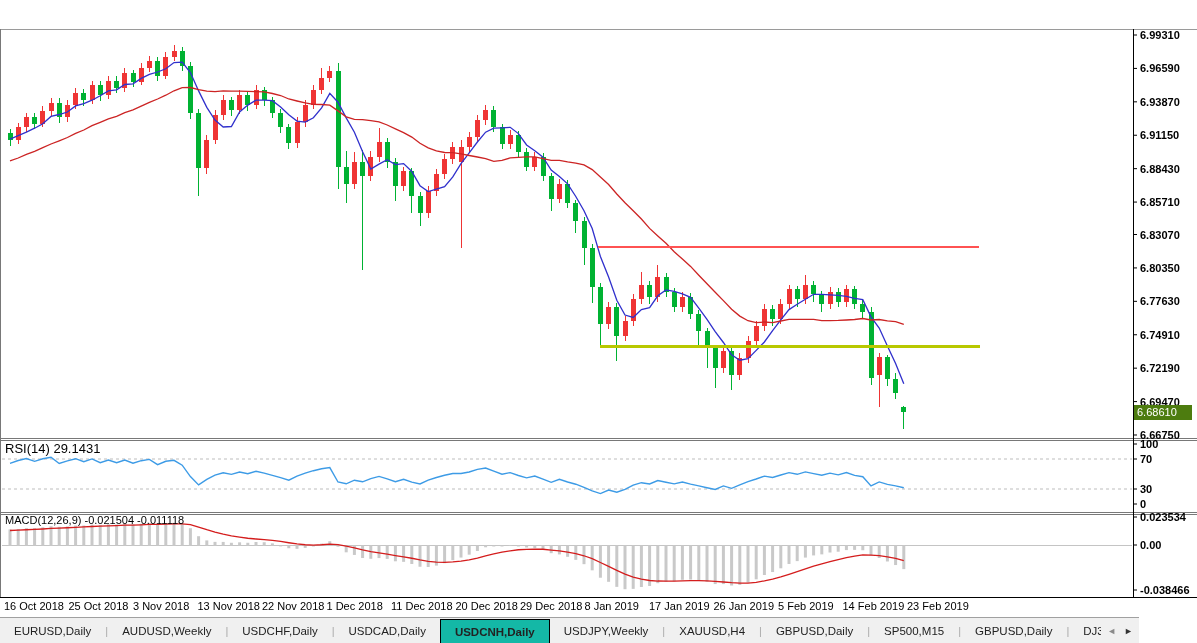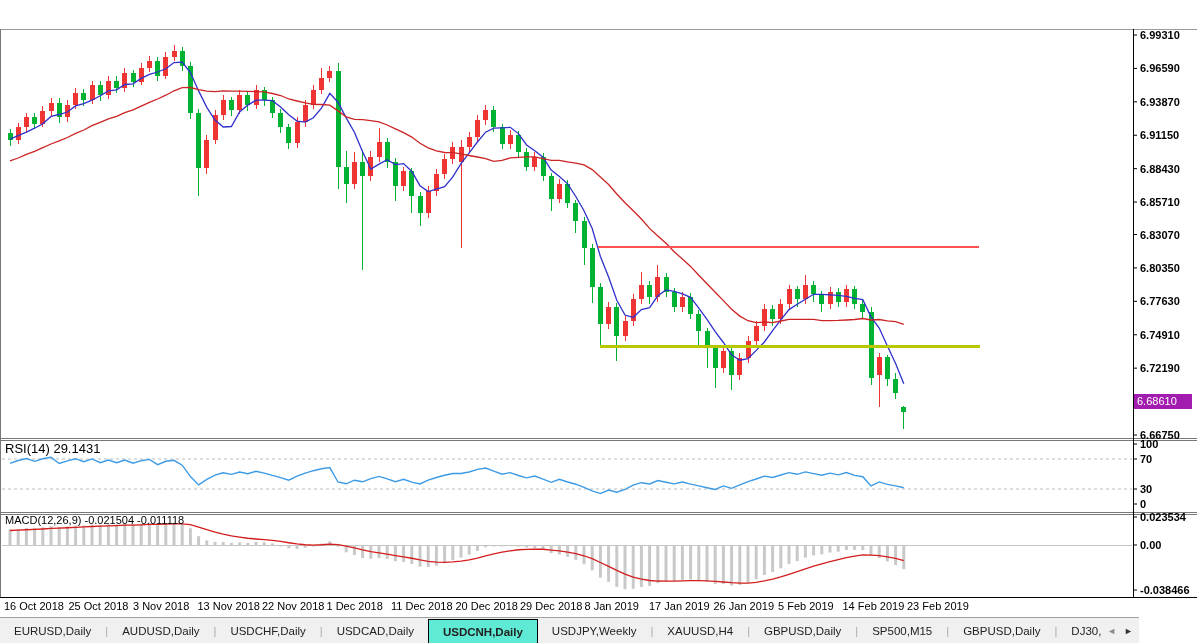--- a/index.html
+++ b/index.html
@@ -13,28 +13,28 @@
   .tfbtn.active{background:#fbfbfb;border:1px solid #9f9f9f;}
   .toolbar-sep{width:0;height:20px;border-left:1px solid #bdbdbd;border-right:1px solid #ffffff;margin:0 4px 0 6px;}
   
   #chart-svg{position:absolute;left:0;top:0;z-index:1;}
   
   .ovl{position:absolute;z-index:3;color:#000;white-space:nowrap;}
   .chart-title{left:6px;top:33px;font-size:11px;font-weight:700;}
   .chart-title .dd{font-size:8px;vertical-align:1px;margin-right:4px;}
   .rsi-title{left:5px;top:441px;font-size:13px;}
   .macd-title{left:5px;top:514px;font-size:11px;}
-  .price-box{left:1134px;top:394px;width:58px;height:15px;background:#a21caf;color:#fff;
+  .price-box{left:1134px;top:405px;width:58px;height:15px;background:#4d7c0f;color:#fff;
              font-size:11px;line-height:15px;padding-left:3px;box-sizing:border-box;}
   
   .tabbar{position:absolute;left:0;top:617px;width:1139px;height:26px;background:#f0f0f0;
           border-top:1px solid #a0a0a0;z-index:5;display:flex;align-items:stretch;
           overflow:hidden;box-sizing:border-box;}
   .tab{display:flex;align-items:center;padding:0 14px;font-size:11.5px;color:#222;cursor:default;}
-  .tab.active{background:#5eead4;border:1px solid #000;border-bottom:none;font-weight:700;margin-top:1px;}
+  .tab.active{background:#14b8a6;border:1px solid #000;border-bottom:none;font-weight:700;margin-top:1px;}
   .tab-sep{display:flex;align-items:center;color:#aaa;font-size:11px;}
   .tab-scroll{position:absolute;right:0;top:0;height:100%;display:flex;align-items:center;
               padding:0 6px;background:#f0f0f0;z-index:6;gap:8px;}
   .tab-scroll span{font-size:9px;color:#333;cursor:default;}
 </style>
 </head>
 <body>
 
 <div class="screen">
 
@@ -470,21 +470,21 @@
     </svg>
 
 
   <div class="ovl rsi-title">RSI(14) 29.1431</div>
   <div class="ovl macd-title">MACD(12,26,9) -0.021504 -0.011118</div>
   <div class="ovl price-box">6.68610</div>
 
   <div class="tabbar" id="tabbar">
       <div class="tab">EURUSD,Daily</div>
       <div class="tab-sep">|</div>
-      <div class="tab">AUDUSD,Daily</div>
+      <div class="tab">AUDUSD,Weekly</div>
       <div class="tab-sep">|</div>
       <div class="tab">USDCHF,Daily</div>
       <div class="tab-sep">|</div>
       <div class="tab">USDCAD,Daily</div>
       <div class="tab active">USDCNH,Daily</div>
       <div class="tab">USDJPY,Weekly</div>
       <div class="tab-sep">|</div>
       <div class="tab">XAUUSD,H4</div>
       <div class="tab-sep">|</div>
       <div class="tab">GBPUSD,Daily</div>

